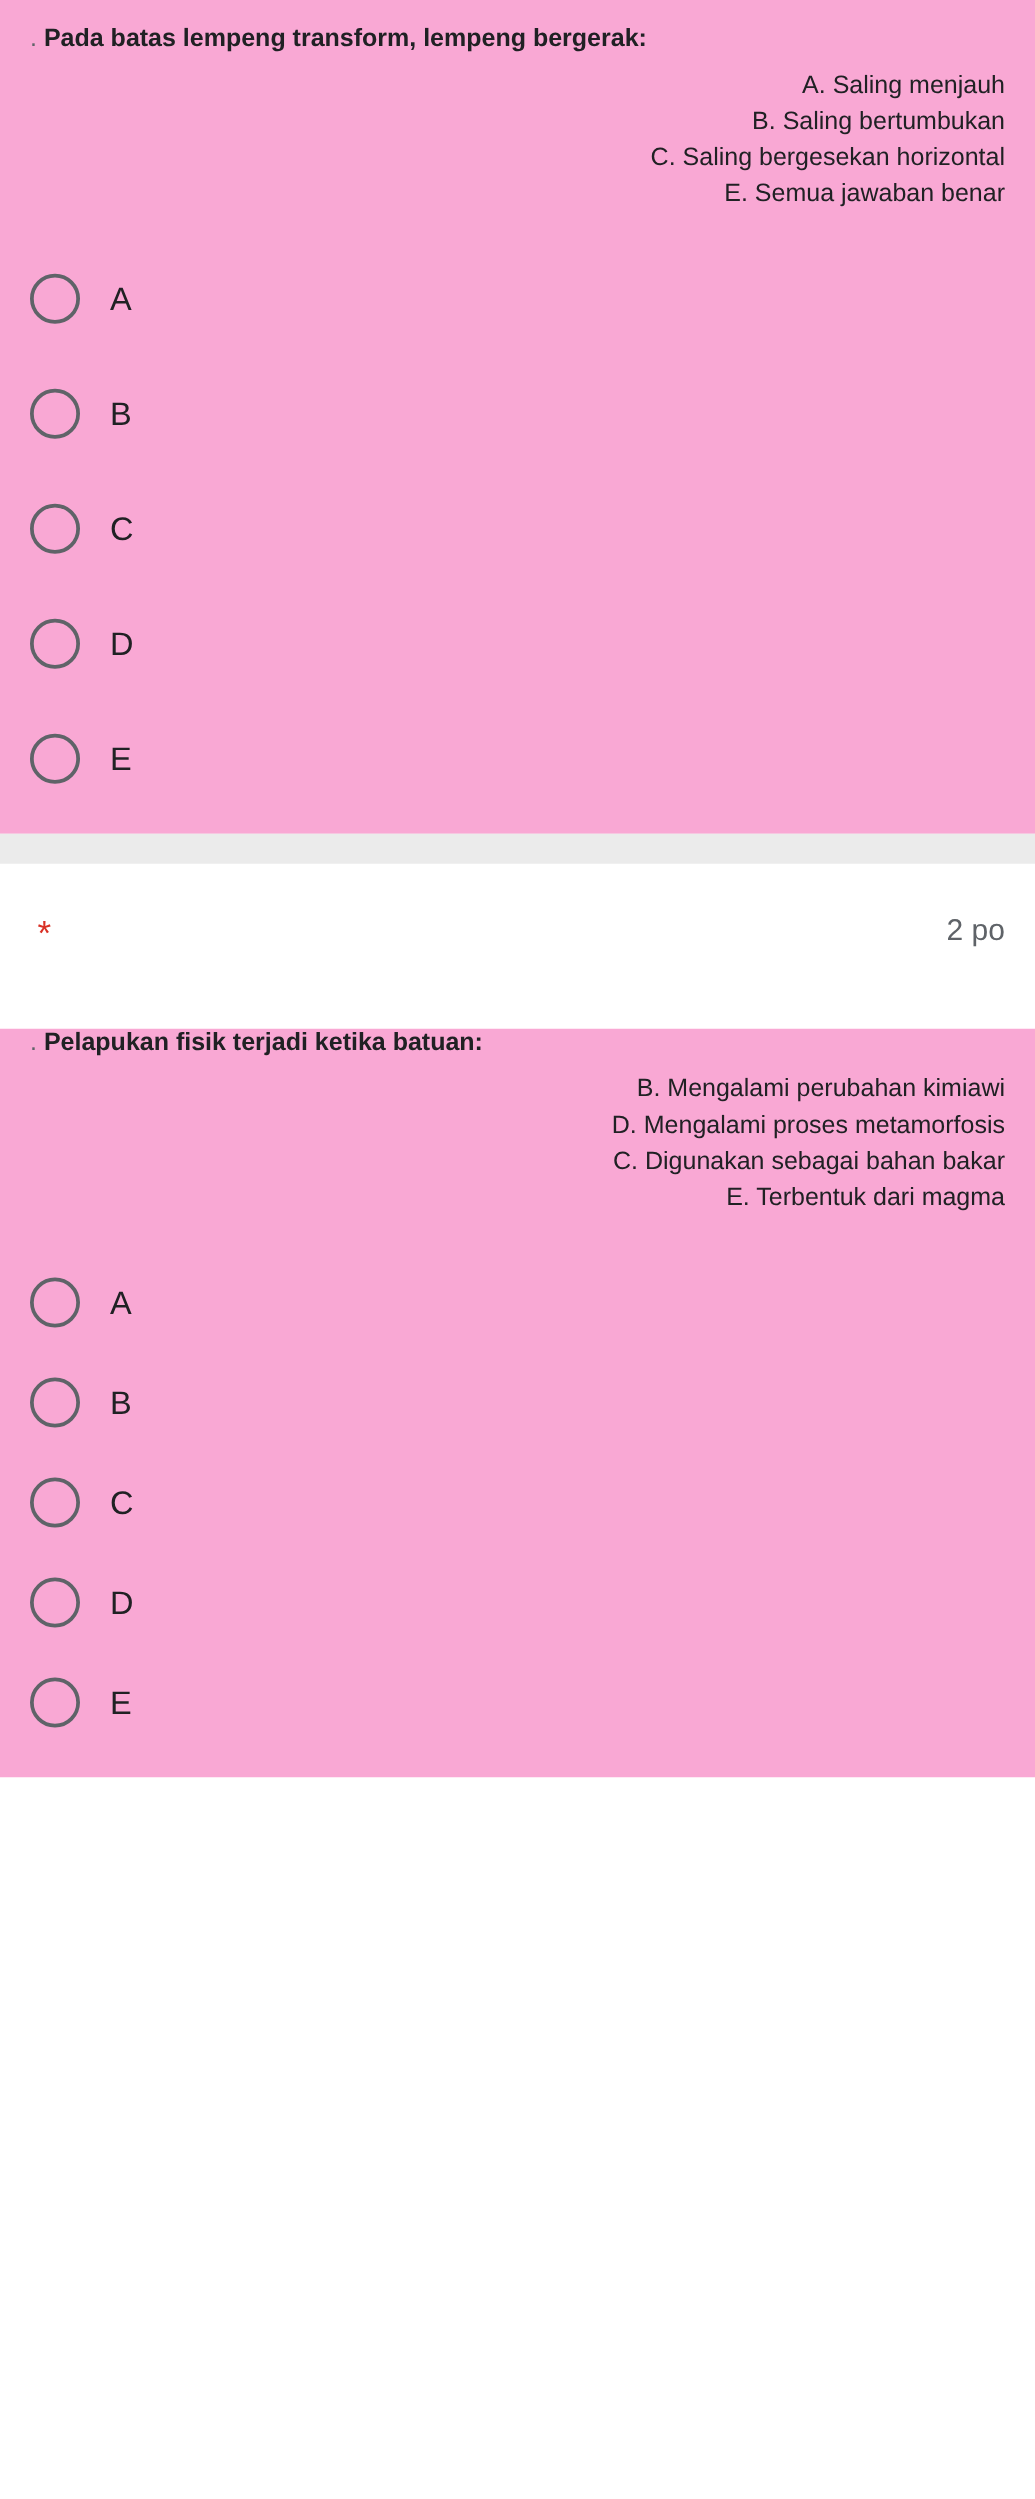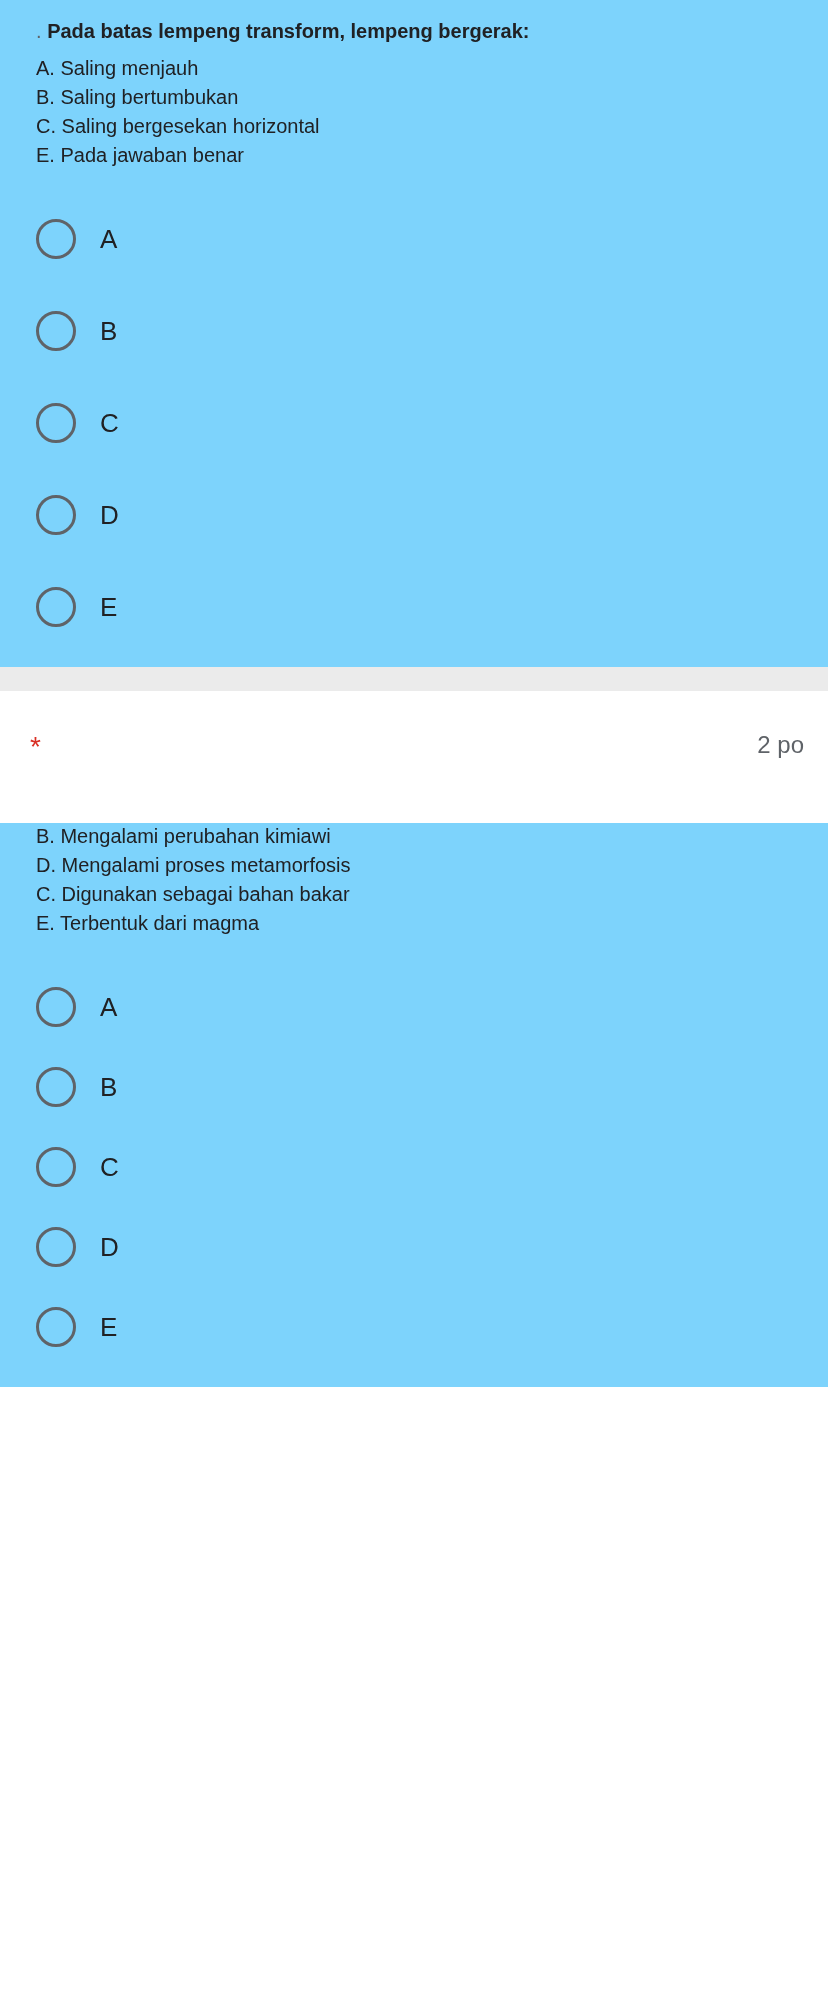--- a/index.html
+++ b/index.html
@@ -7,38 +7,39 @@
       margin: 0;
       padding: 0;
     }
     body {
       font-family: Arial, Helvetica, sans-serif;
       background: #fff;
       color: #202124;
       width: 828px;
     }
     .question-block {
-      padding: 20px 24px 40px 36px;
-      background: #7dd3fc;
+      padding: 20px 24px 40px 24px;
+      background: #f9a8d4;
     }
     .question-title {
       font-size: 20px;
       font-weight: bold;
       color: #202124;
       margin-bottom: 12px;
     }
     .question-title .dot {
       font-weight: normal;
       color: #5f6368;
     }
     .answer-text-list {
       font-size: 20px;
       color: #202124;
       line-height: 1.35;
       margin-bottom: 50px;
+      text-align: right;
     }
     .answer-text-list div {
       margin-bottom: 2px;
     }
     .radio-options {
       display: flex;
       flex-direction: column;
       gap: 52px;
     }
     .radio-option {
@@ -86,21 +87,21 @@
 <body>
 
 <div class="question-block">
   <div class="question-title">
     <span class="dot">. </span><span>Pada batas lempeng transform, lempeng bergerak:</span>
   </div>
   <div class="answer-text-list">
     <div>A. Saling menjauh</div>
     <div>B. Saling bertumbukan</div>
     <div>C. Saling bergesekan horizontal</div>
-    <div>E. Pada jawaban benar</div>
+    <div>E. Semua jawaban benar</div>
   </div>
   <div class="radio-options">
     <div class="radio-option">
       <div class="radio-circle"></div>
       <div class="radio-label">A</div>
     </div>
     <div class="radio-option">
       <div class="radio-circle"></div>
       <div class="radio-label">B</div>
     </div>
@@ -120,20 +121,23 @@
 </div>
 
 <div class="divider"></div>
 
 <div class="header-row">
   <div class="required-star">*</div>
   <div class="points">2 po</div>
 </div>
 
 <div class="question-block" style="padding-top:0;">
+  <div class="question-title">
+    <span class="dot">. </span><span>Pelapukan fisik terjadi ketika batuan:</span>
+  </div>
   <div class="answer-text-list">
     <div>B. Mengalami perubahan kimiawi</div>
     <div>D. Mengalami proses metamorfosis</div>
     <div>C. Digunakan sebagai bahan bakar</div>
     <div>E. Terbentuk dari magma</div>
   </div>
   <div class="radio-options" style="gap:40px;">
     <div class="radio-option">
       <div class="radio-circle"></div>
       <div class="radio-label">A</div>

